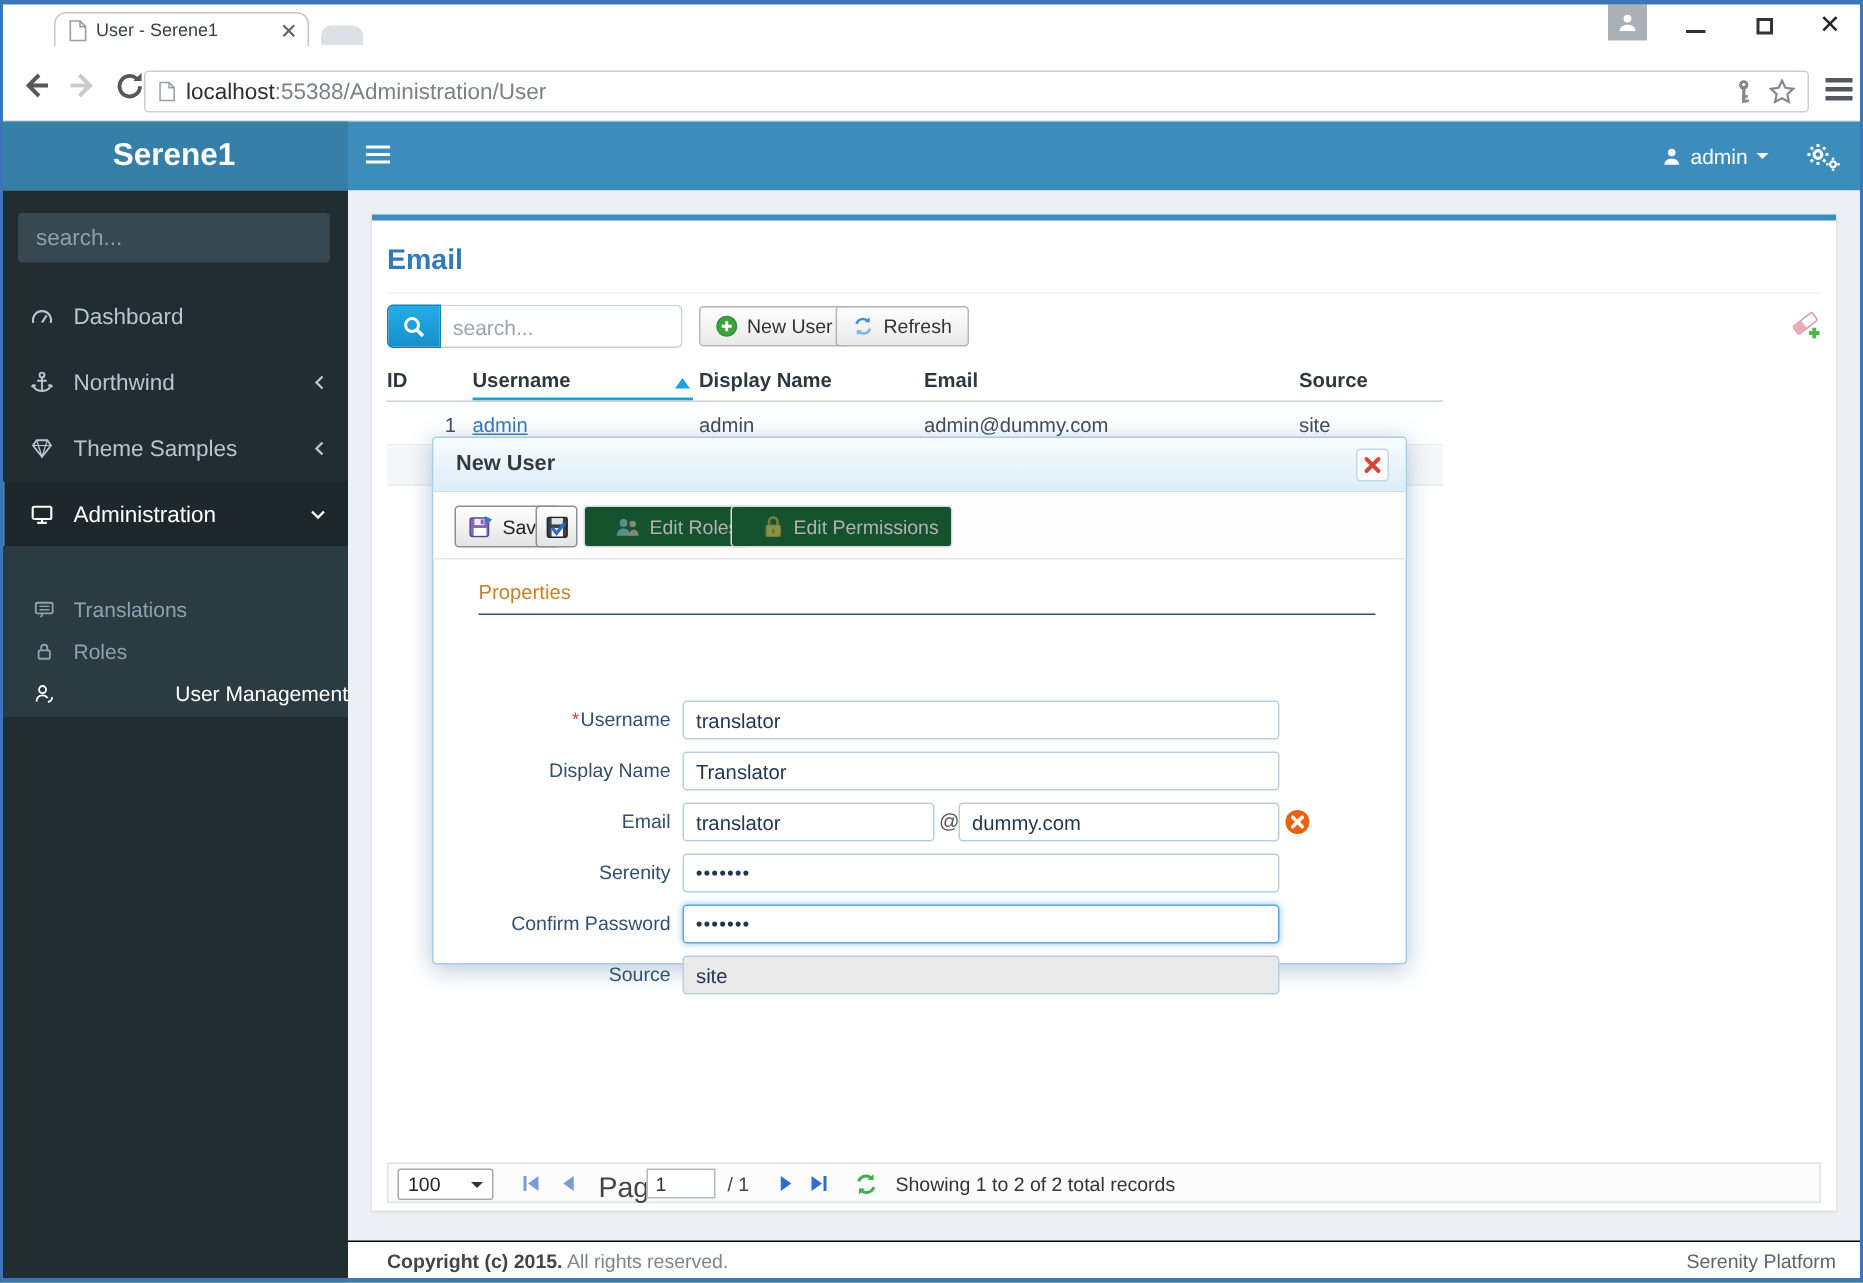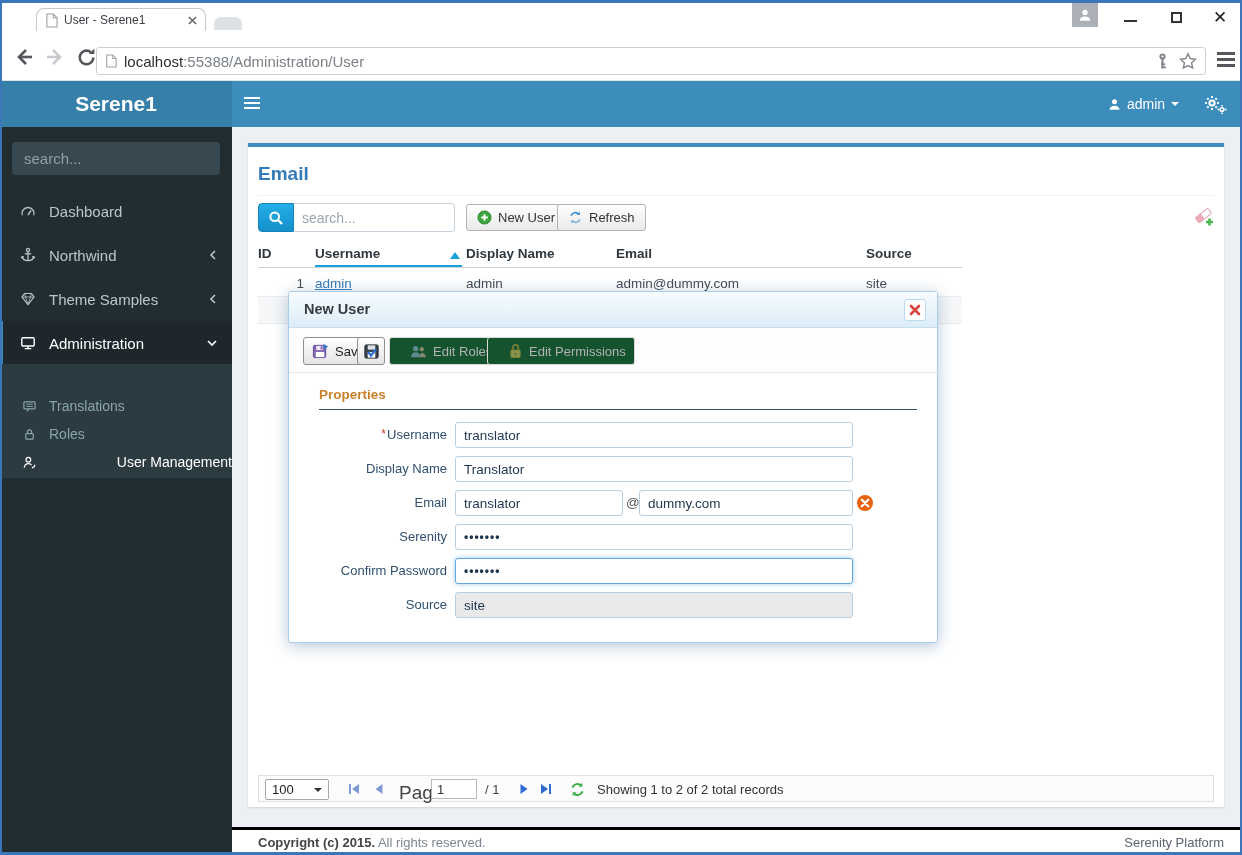--- a/index.html
+++ b/index.html
@@ -84,39 +84,39 @@
   #page-size-select{position:absolute;left:6px;top:3px;width:64px;height:21px;background:#fff;border:1px solid #a2a9b0;border-radius:2px;display:flex;align-items:center;font-size:13px;color:#222;padding:0 6px;cursor:pointer;}
   #page-size-select .caret{border-top-color:#333;margin-left:auto;}
   .pgico{position:absolute;top:6px;width:14px;height:14px;cursor:pointer;}
   #pg-first{left:88px;} #pg-prev{left:113px;} #pg-next{left:258px;} #pg-last{left:280px;}
   #pg-label{position:absolute;left:140px;top:6px;font-size:19px;color:#444;}
   #pg-input{position:absolute;left:172px;top:3px;width:46px;height:20px;border:1px solid #b4bac0;font-size:13px;padding:0 5px;font-family:inherit;color:#333;outline:none;}
   #pg-total{position:absolute;left:226px;top:6px;font-size:13px;color:#444;}
   #pg-refresh{position:absolute;left:310px;top:5px;width:17px;height:17px;cursor:pointer;}
   #pg-summary{position:absolute;left:338px;top:6px;font-size:13px;color:#333;}
   
-  #footer{left:232px;top:827px;width:1010px;height:25px;background:#fff;border-top:3px solid #000000;}
+  #footer{left:232px;top:827px;width:1010px;height:25px;background:#fff;border-top:1px solid #000000;}
   #footer-left{position:absolute;left:26px;top:5px;font-size:13px;color:#7c8690;}
   #footer-left b{color:#444;}
   #footer-right{position:absolute;right:18px;top:5px;font-size:13px;color:#5b6570;}
   
   #dialog{left:288px;top:291px;width:650px;height:352px;background:#fff;border:1px solid #a8cde8;border-radius:3px;box-shadow:0 3px 16px rgba(90,130,170,.45);z-index:20;}
   #dialog-titlebar{position:absolute;left:0;top:0;width:648px;height:36px;background:linear-gradient(#f8fcfe,#dcedf9);border-bottom:1px solid #c6ddee;border-radius:2px 2px 0 0;}
   #dialog-title{position:absolute;left:15px;top:9px;font-size:14.5px;font-weight:bold;color:#333b42;}
   #dialog-close{position:absolute;right:11px;top:7px;width:22px;height:22px;background:#fdfdfd;border:1px solid #bdd9ec;border-radius:3px;display:flex;align-items:center;justify-content:center;cursor:pointer;}
   #dialog-toolbar{position:absolute;left:0;top:36px;width:648px;height:45px;background:#fdfdfd;border-bottom:1px solid #e6e6e6;}
   .dbtn{position:absolute;top:9px;height:28px;display:flex;align-items:center;gap:6px;padding:0 8px;font-size:13px;color:#222;background:linear-gradient(#fff,#e4e4e4);border:1px solid #8f8f8f;border-radius:3px;cursor:pointer;}
   .dbtn.disabled{border-color:#d8d8d8;color:#b3b3b3;background:#14532d;cursor:default;padding-left:20px;}
   .dbtn.disabled svg{opacity:.55;}
   #db-save{left:14px;} #db-apply{left:68px;width:28px;justify-content:center;padding:0;}
   #db-roles{left:100px;} #db-perms{left:198px;}
   #dialog-body{position:absolute;left:0;top:81px;width:648px;height:271px;}
-  #cat-title{position:absolute;left:30px;top:14px;font-size:13.5px;font-weight:bold;color:#c9802a;}
+  #cat-title{position:absolute;left:30px;top:14px;font-size:13.5px;font-weight:normal;color:#c9802a;}
   #cat-line{position:absolute;left:30px;top:36px;width:598px;border-top:1px solid #33506b;}
-  .frow{position:absolute;left:0;width:648px;height:26px;}
+  .frow{position:absolute;left:0;width:648px;height:26px;margin-top:45px;}
   .flabel{position:absolute;left:0;top:5px;width:158px;text-align:right;font-size:13px;color:#30506e;}
   .flabel .req{color:#d33c30;font-size:12px;vertical-align:top;margin-right:1px;}
   .finput{position:absolute;left:166px;top:0;width:398px;height:26px;border:1px solid #b9cfe0;border-radius:3px;font-size:13.5px;color:#1f3550;padding:0 8px;outline:none;font-family:inherit;background:#fff;}
   .finput.pw{letter-spacing:1px;font-weight:bold;font-size:12px;}
   .finput.focused{border:1px solid #61a8dd;box-shadow:0 0 5px rgba(80,160,220,.55);}
   .finput.readonly{background:#e9e9e9;}
   #f-email-user{width:168px;}
   #f-email-at{position:absolute;left:337px;top:5px;font-size:13.5px;color:#555;}
   #f-email-domain{left:350px;width:214px;}
   #f-email-error{position:absolute;left:567px;top:4px;width:18px;height:18px;}

